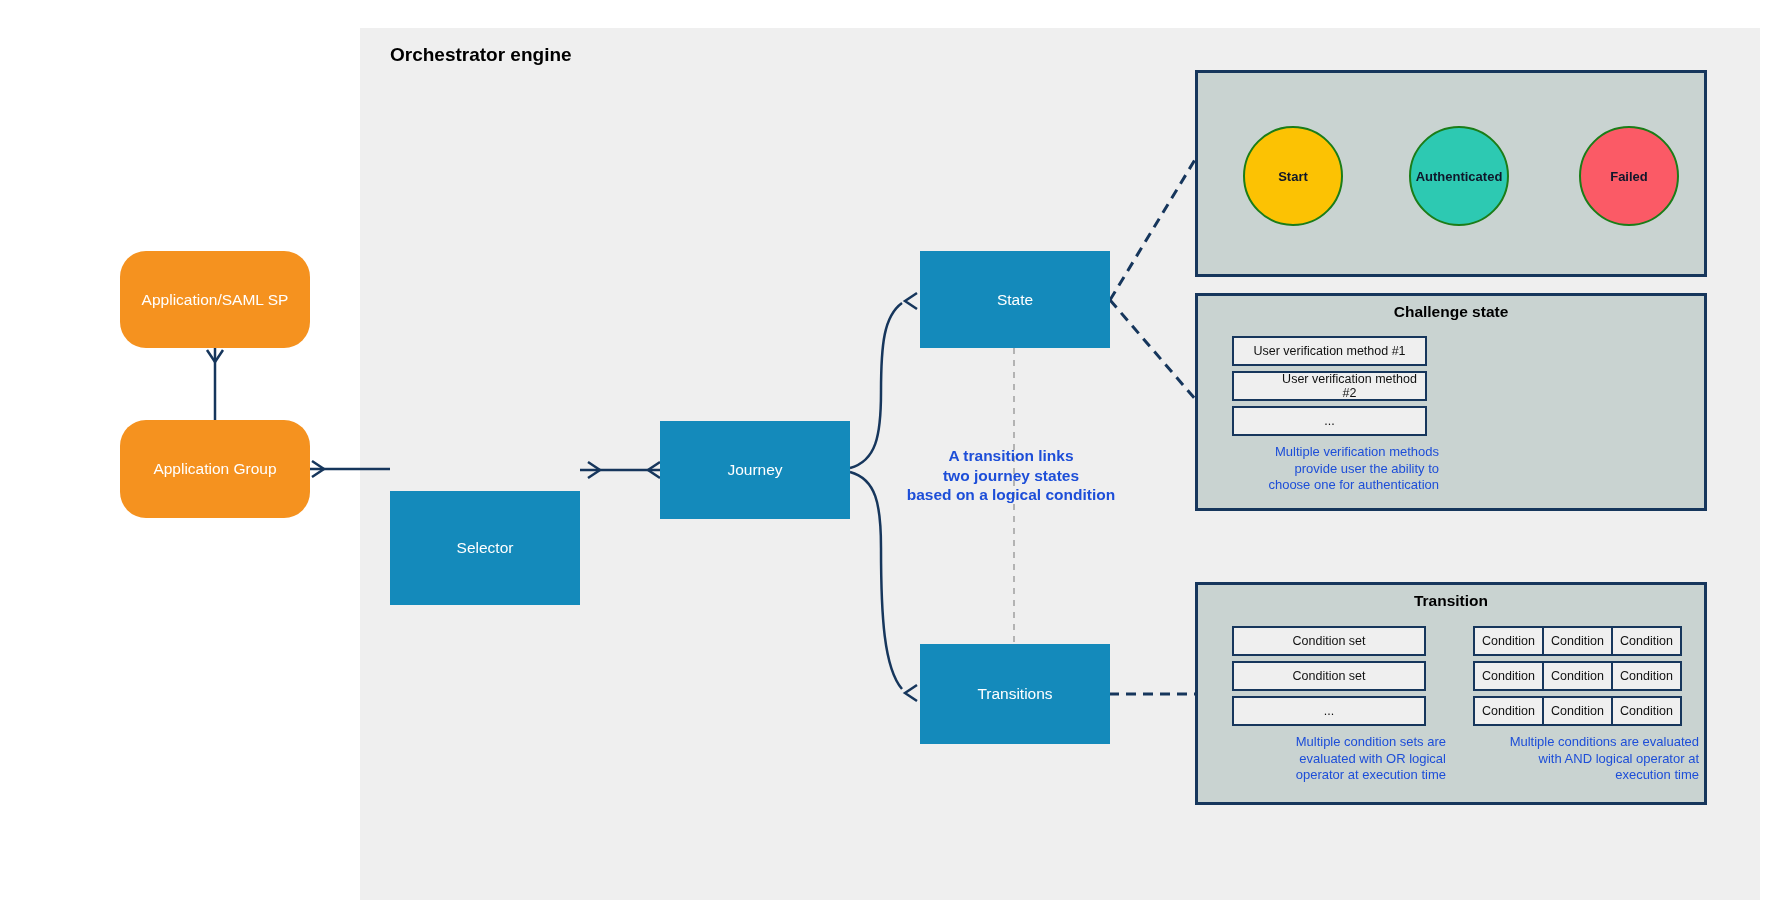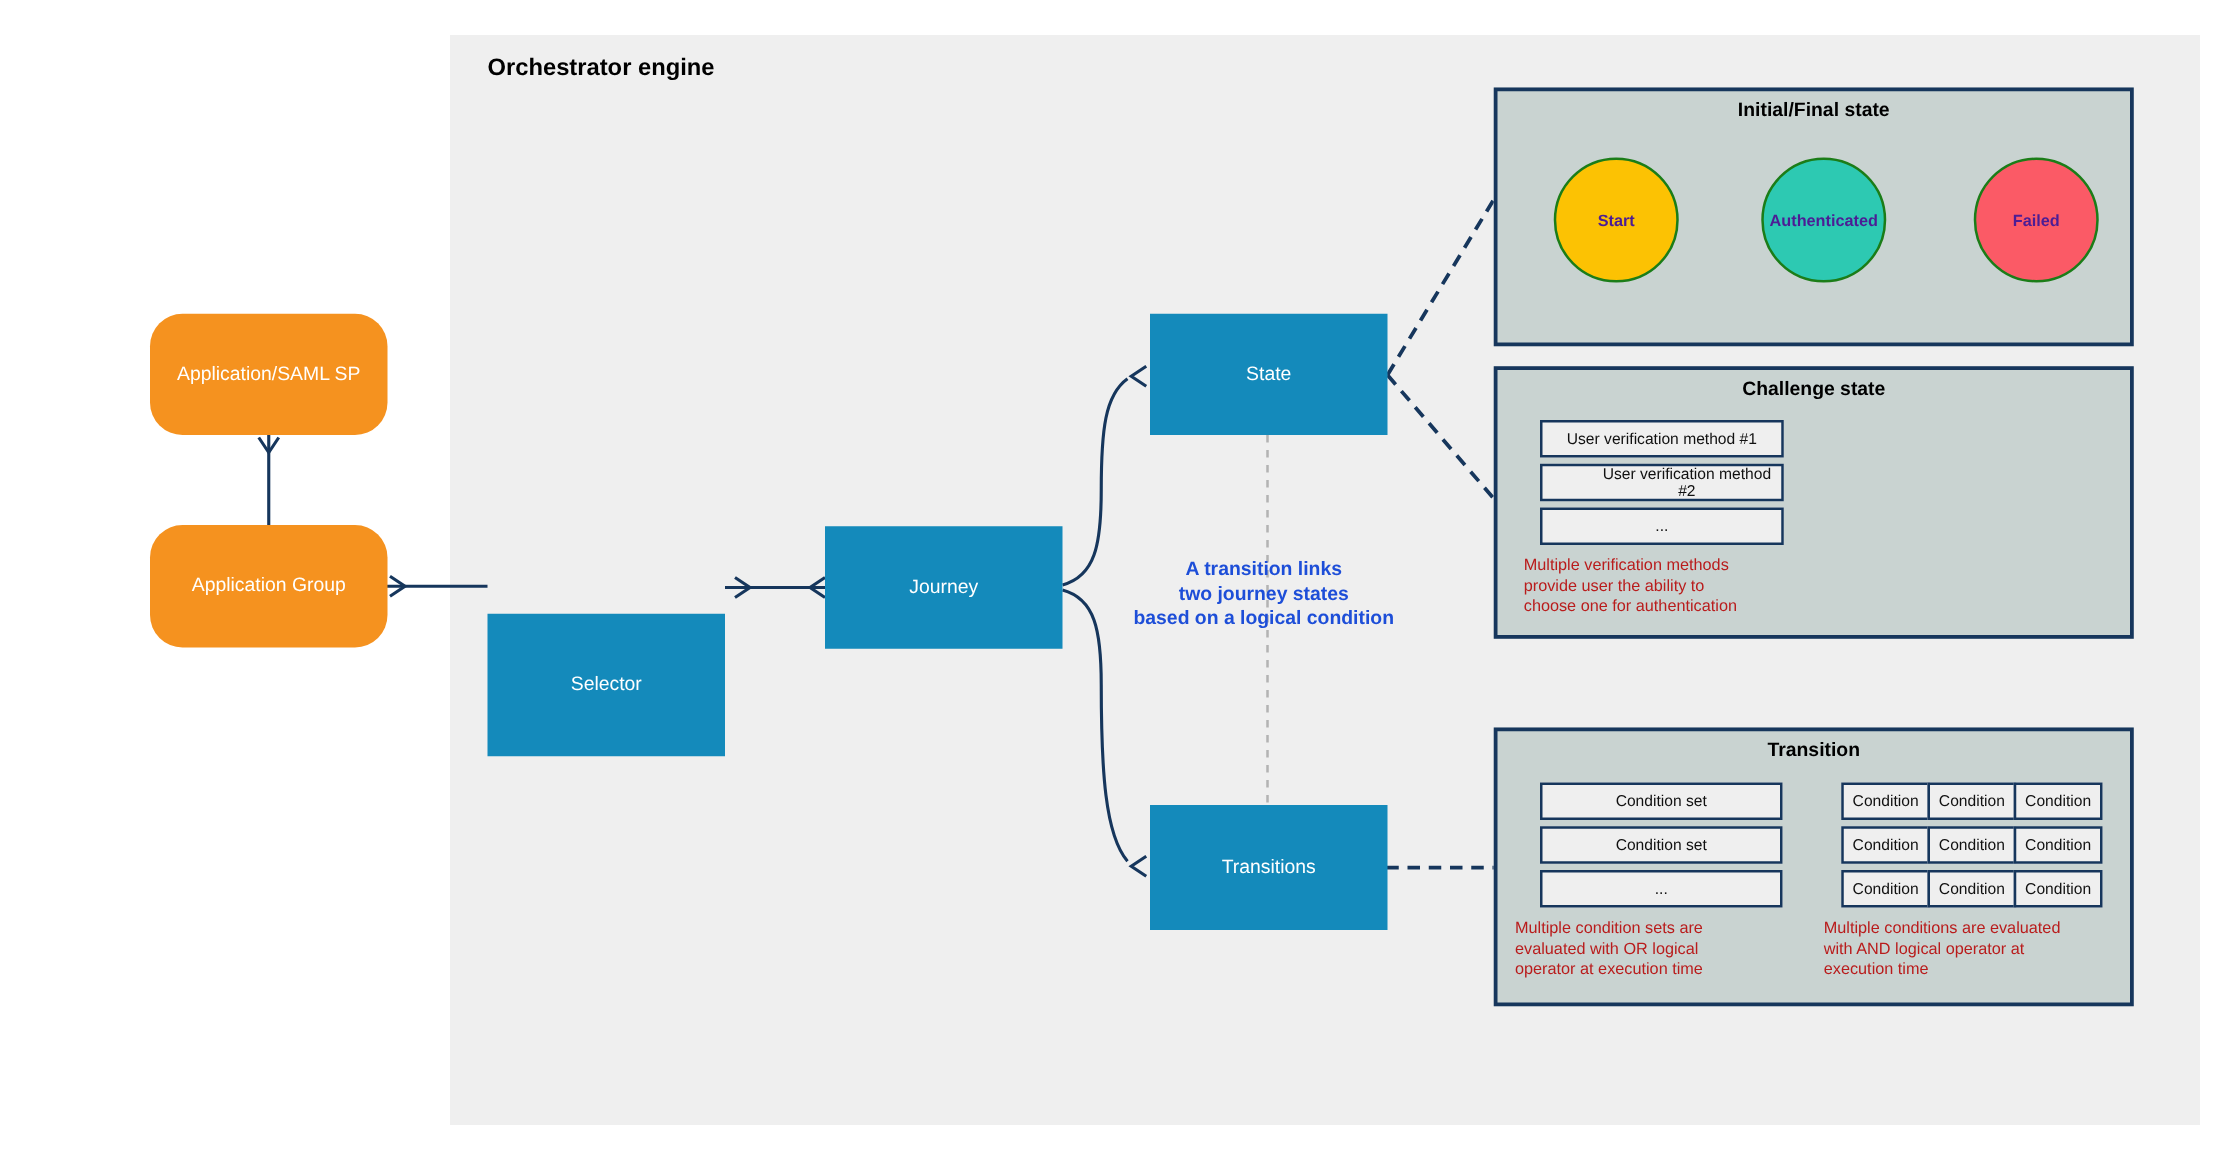--- a/index.html
+++ b/index.html
@@ -19,30 +19,30 @@
   .note{
     position:absolute;left:881px;top:446px;width:260px;text-align:center;
     font-size:15.5px;font-weight:bold;color:#1d4ed8;line-height:19.5px;white-space:pre-line;
   }
   .panel{position:absolute;background:#C9D3D1;border:3px solid #16365C;box-sizing:border-box;}
   .panel-title{position:absolute;left:0;top:7px;width:100%;text-align:center;font-size:15.5px;font-weight:bold;color:#000;}
   .state-circle{
     position:absolute;width:100px;height:100px;border-radius:50%;
     border:2px solid #1B7D18;box-sizing:border-box;
     display:flex;align-items:center;justify-content:center;
-    font-size:13px;font-weight:bold;color:#4c1d95;text-align:center;
+    font-size:13px;font-weight:bold;color:#0f172a;text-align:center;
   }
   .mini-box{
     position:absolute;background:#EFEFEF;border:2px solid #16365C;box-sizing:border-box;
     display:flex;align-items:center;justify-content:center;
     font-size:12.5px;color:#111;text-align:center;
   }
   .caption{
-    position:absolute;text-align:left;font-size:13px;line-height:16.5px;
-    color:#b91c1c;white-space:pre-line;
+    position:absolute;text-align:right;font-size:13px;line-height:16.5px;
+    color:#1d4ed8;white-space:pre-line;
   }
   .grid-row{position:absolute;display:flex;}
   .grid-cell{
     width:71px;height:30px;background:#EFEFEF;border:2px solid #16365C;box-sizing:border-box;
     display:flex;align-items:center;justify-content:center;
     font-size:12.5px;color:#111;margin-left:-2px;
   }
   .grid-cell:first-child{margin-left:0;}
 </style>
 </head>
@@ -105,21 +105,20 @@
   </div>
   <div class="node blue" style="left:920px;top:644px;width:190px;height:100px;">
     <span>Transitions</span>
   </div>
 
   <div class="note">A transition links
 two journey states
 based on a logical condition</div>
 
   <div class="panel" style="left:1195px;top:70px;width:512px;height:207px;">
-    <div class="panel-title">Initial/Final state</div>
     <div class="state-circle" style="left: 45px; top: 53px; background: rgb(252, 194, 3);">
       <span>Start</span>
     </div>
     <div class="state-circle" style="left: 211px; top: 53px; background: rgb(45, 201, 178);">
       <span>Authenticated</span>
     </div>
     <div class="state-circle" style="left: 381px; top: 53px; background: rgb(251, 90, 102);">
       <span>Failed</span>
     </div>
   </div>

